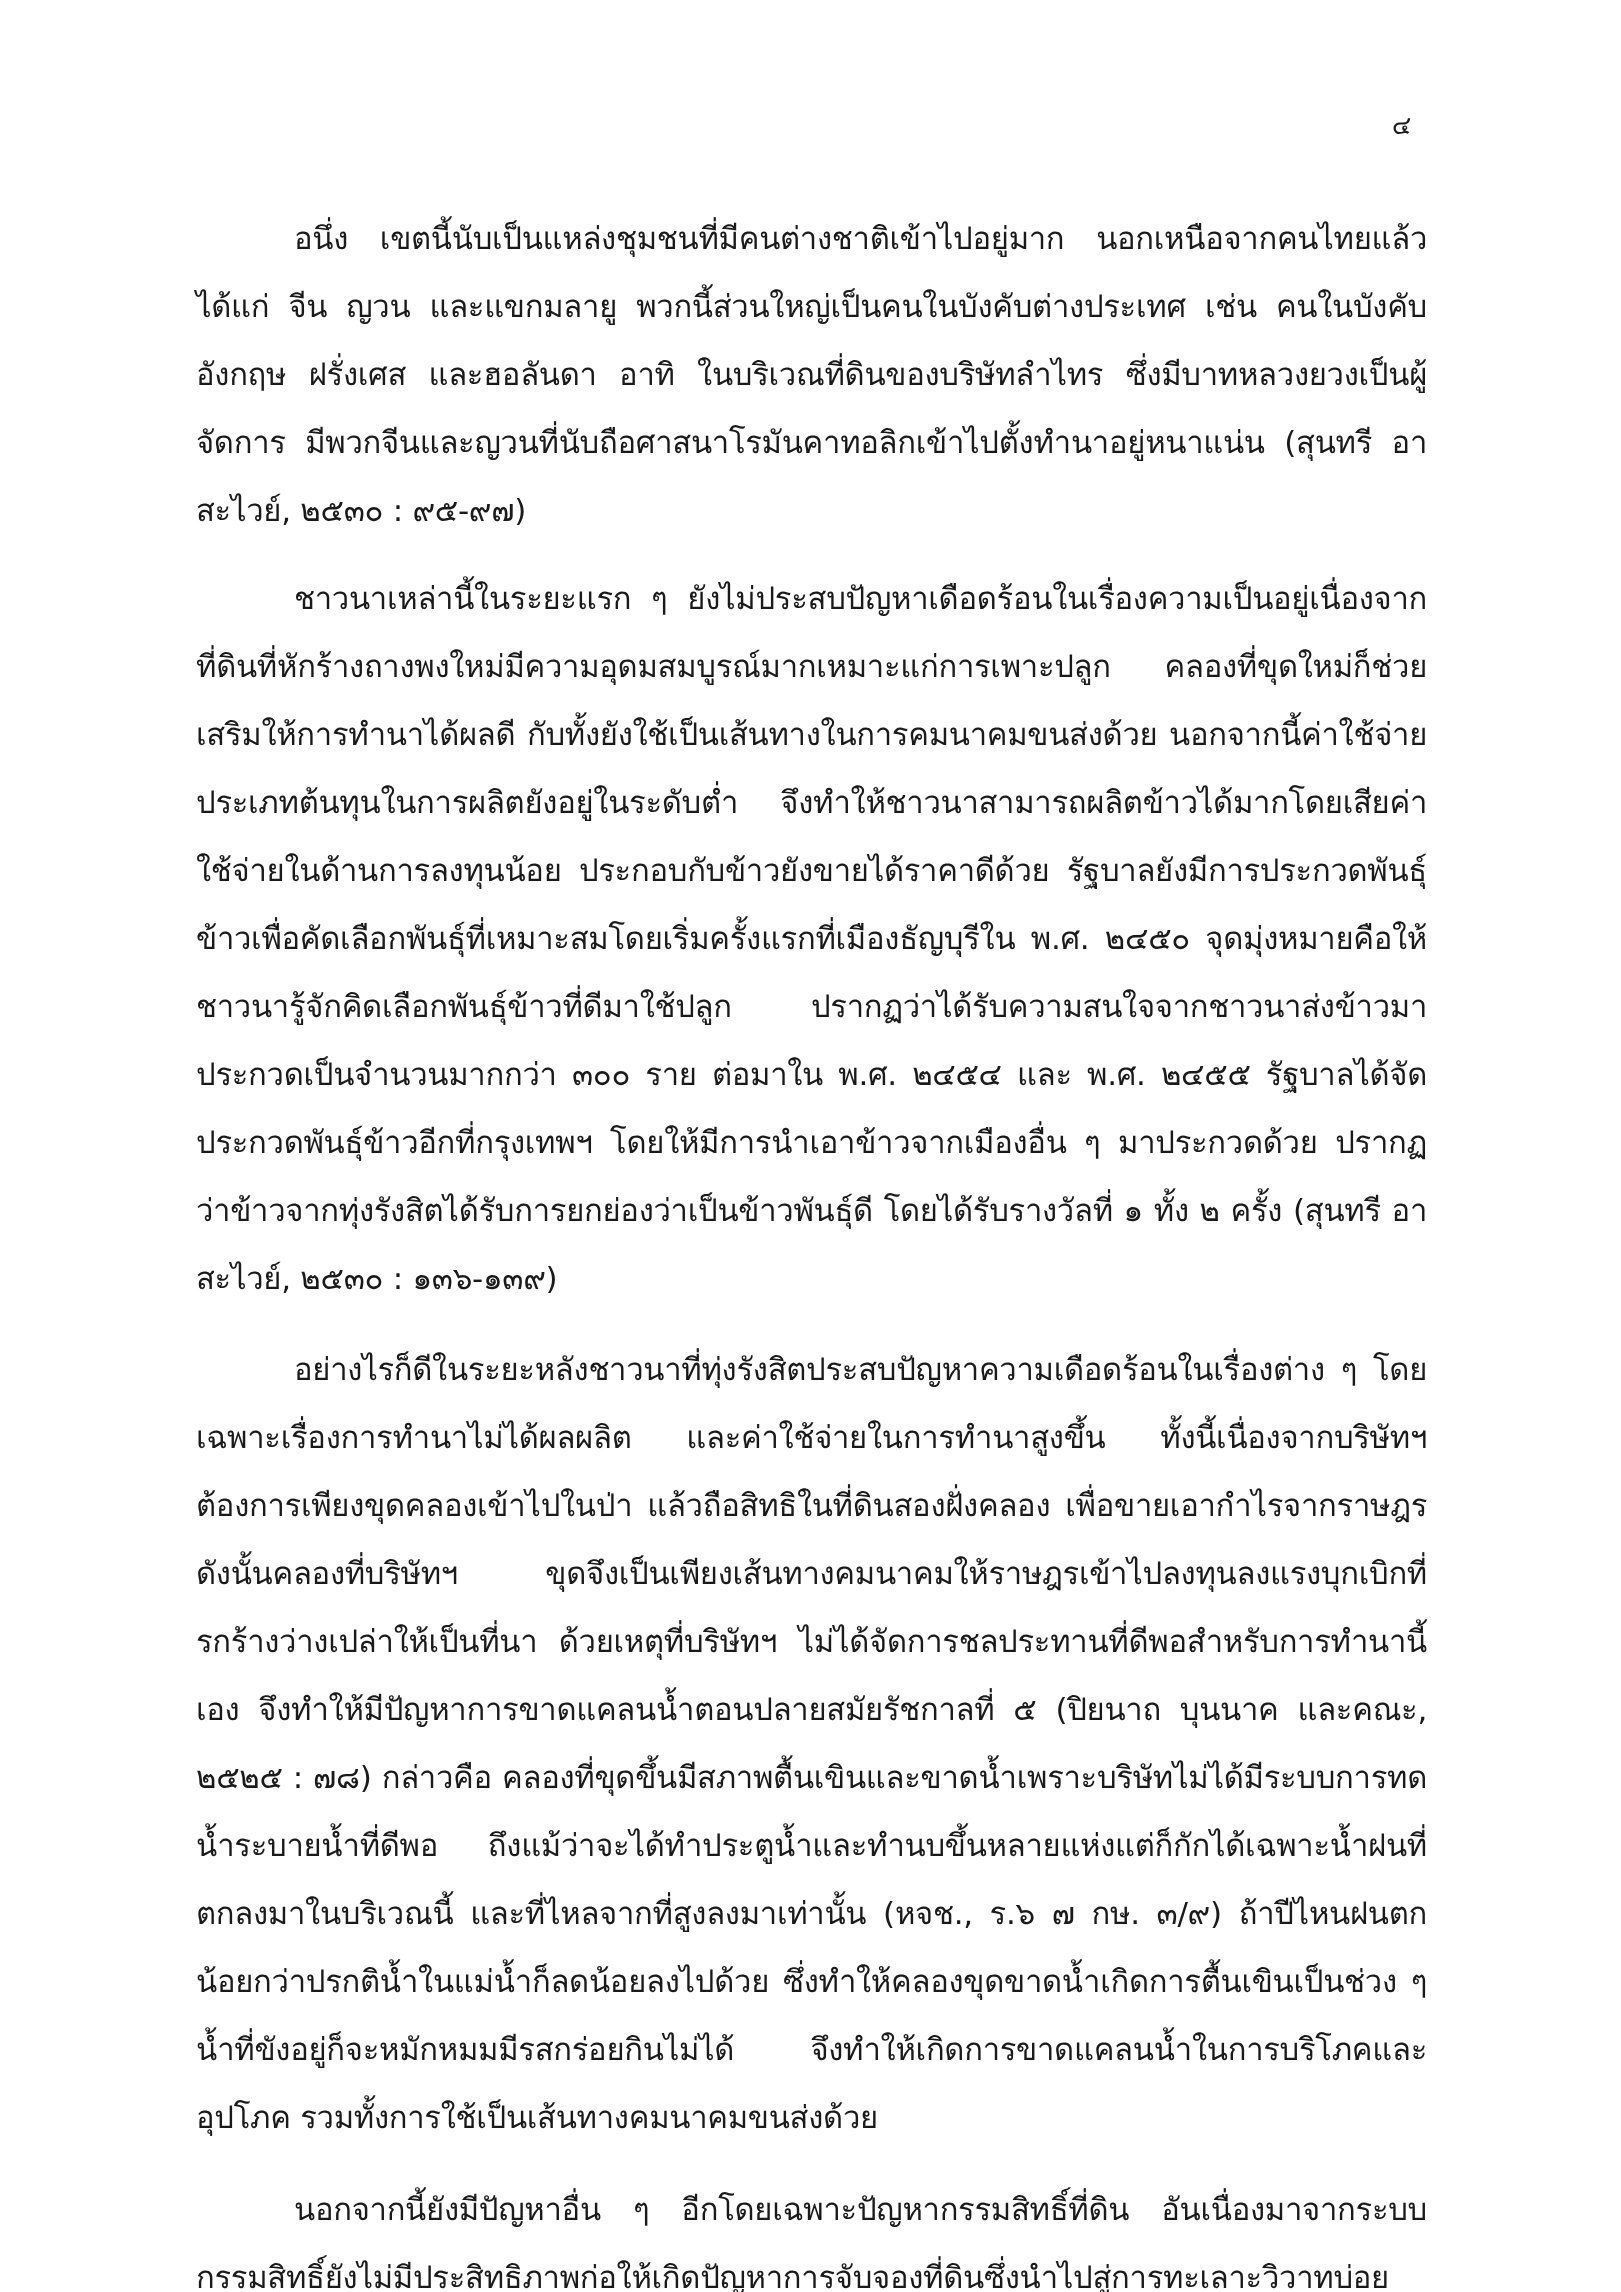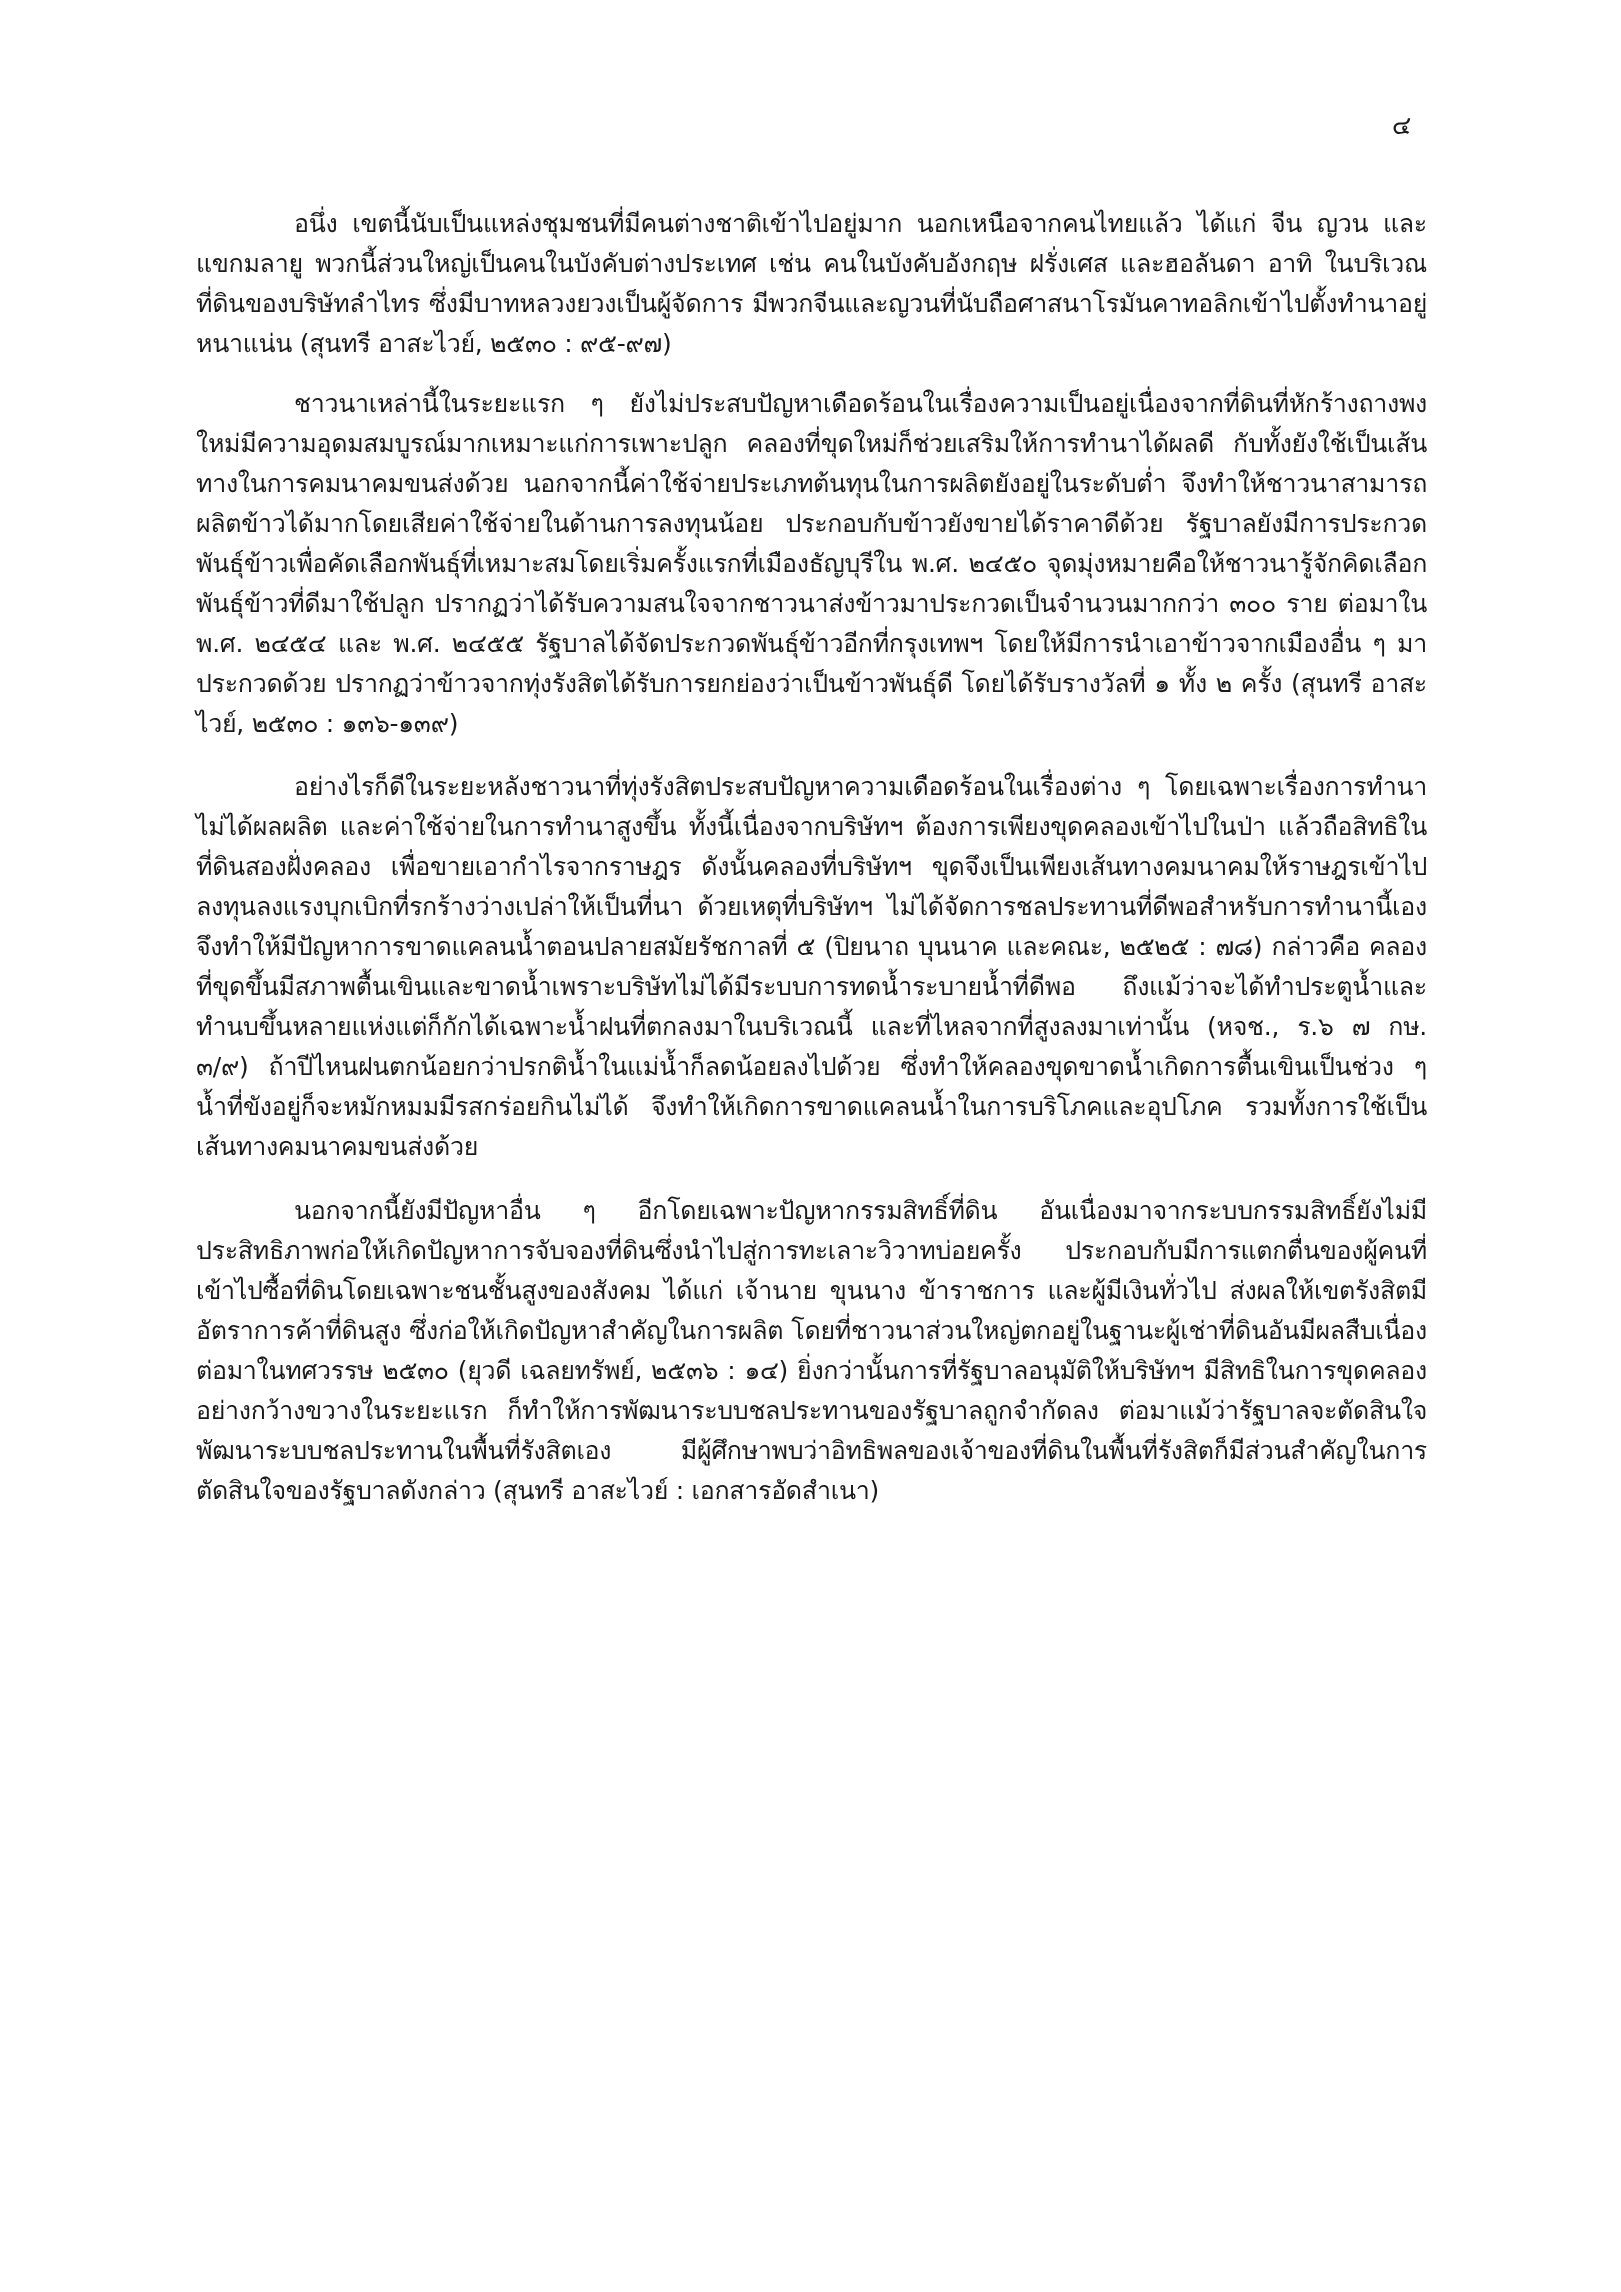--- a/index.html
+++ b/index.html
@@ -11,22 +11,22 @@
   }
   .page-number {
     position: absolute; left: 1392px; top: 106px;
     font-size: 25.5px; line-height: 39px;
   }
   .body-text {
     position: absolute; left: 196px; top: 204px; width: 1231px;
   }
   .para {
     margin: 0 0 23.5px 0;
-    font-size: 25px;
-    line-height: 40px;
+    font-size: 31px;
+    line-height: 68px;
     text-align: justify;
     text-indent: 98px;
     letter-spacing: -0.3px;
     word-spacing: 0px;
   }
   .para:nth-child(1) { margin-bottom: 19.6px; }
 </style>
 </head>
 <body>
 

